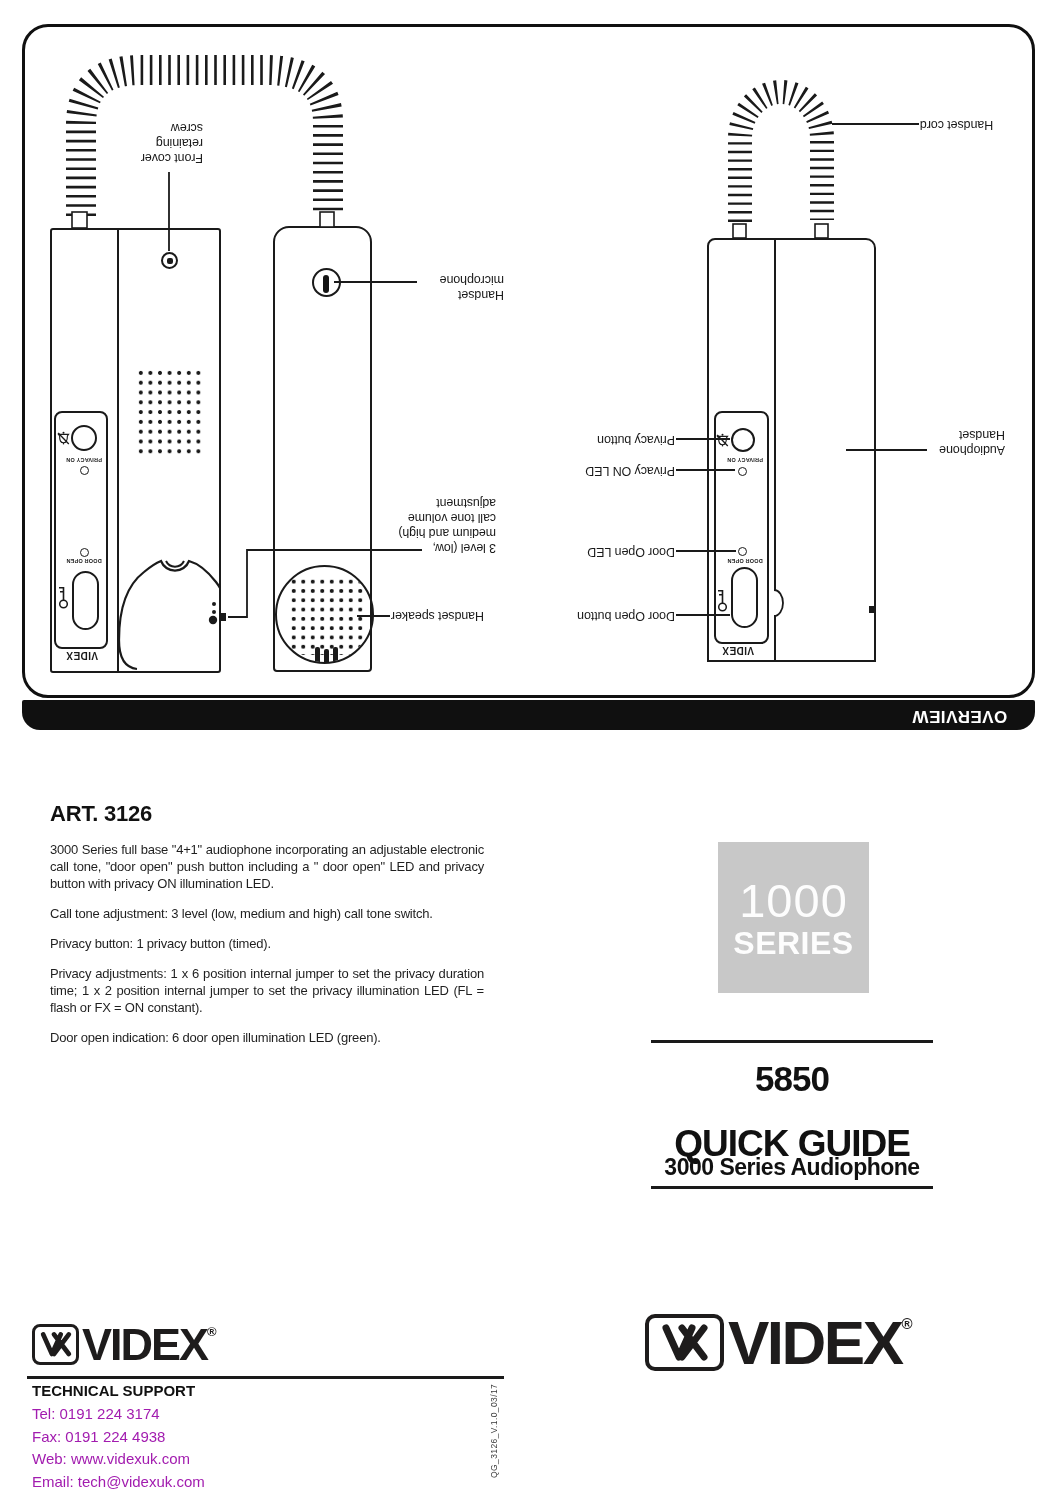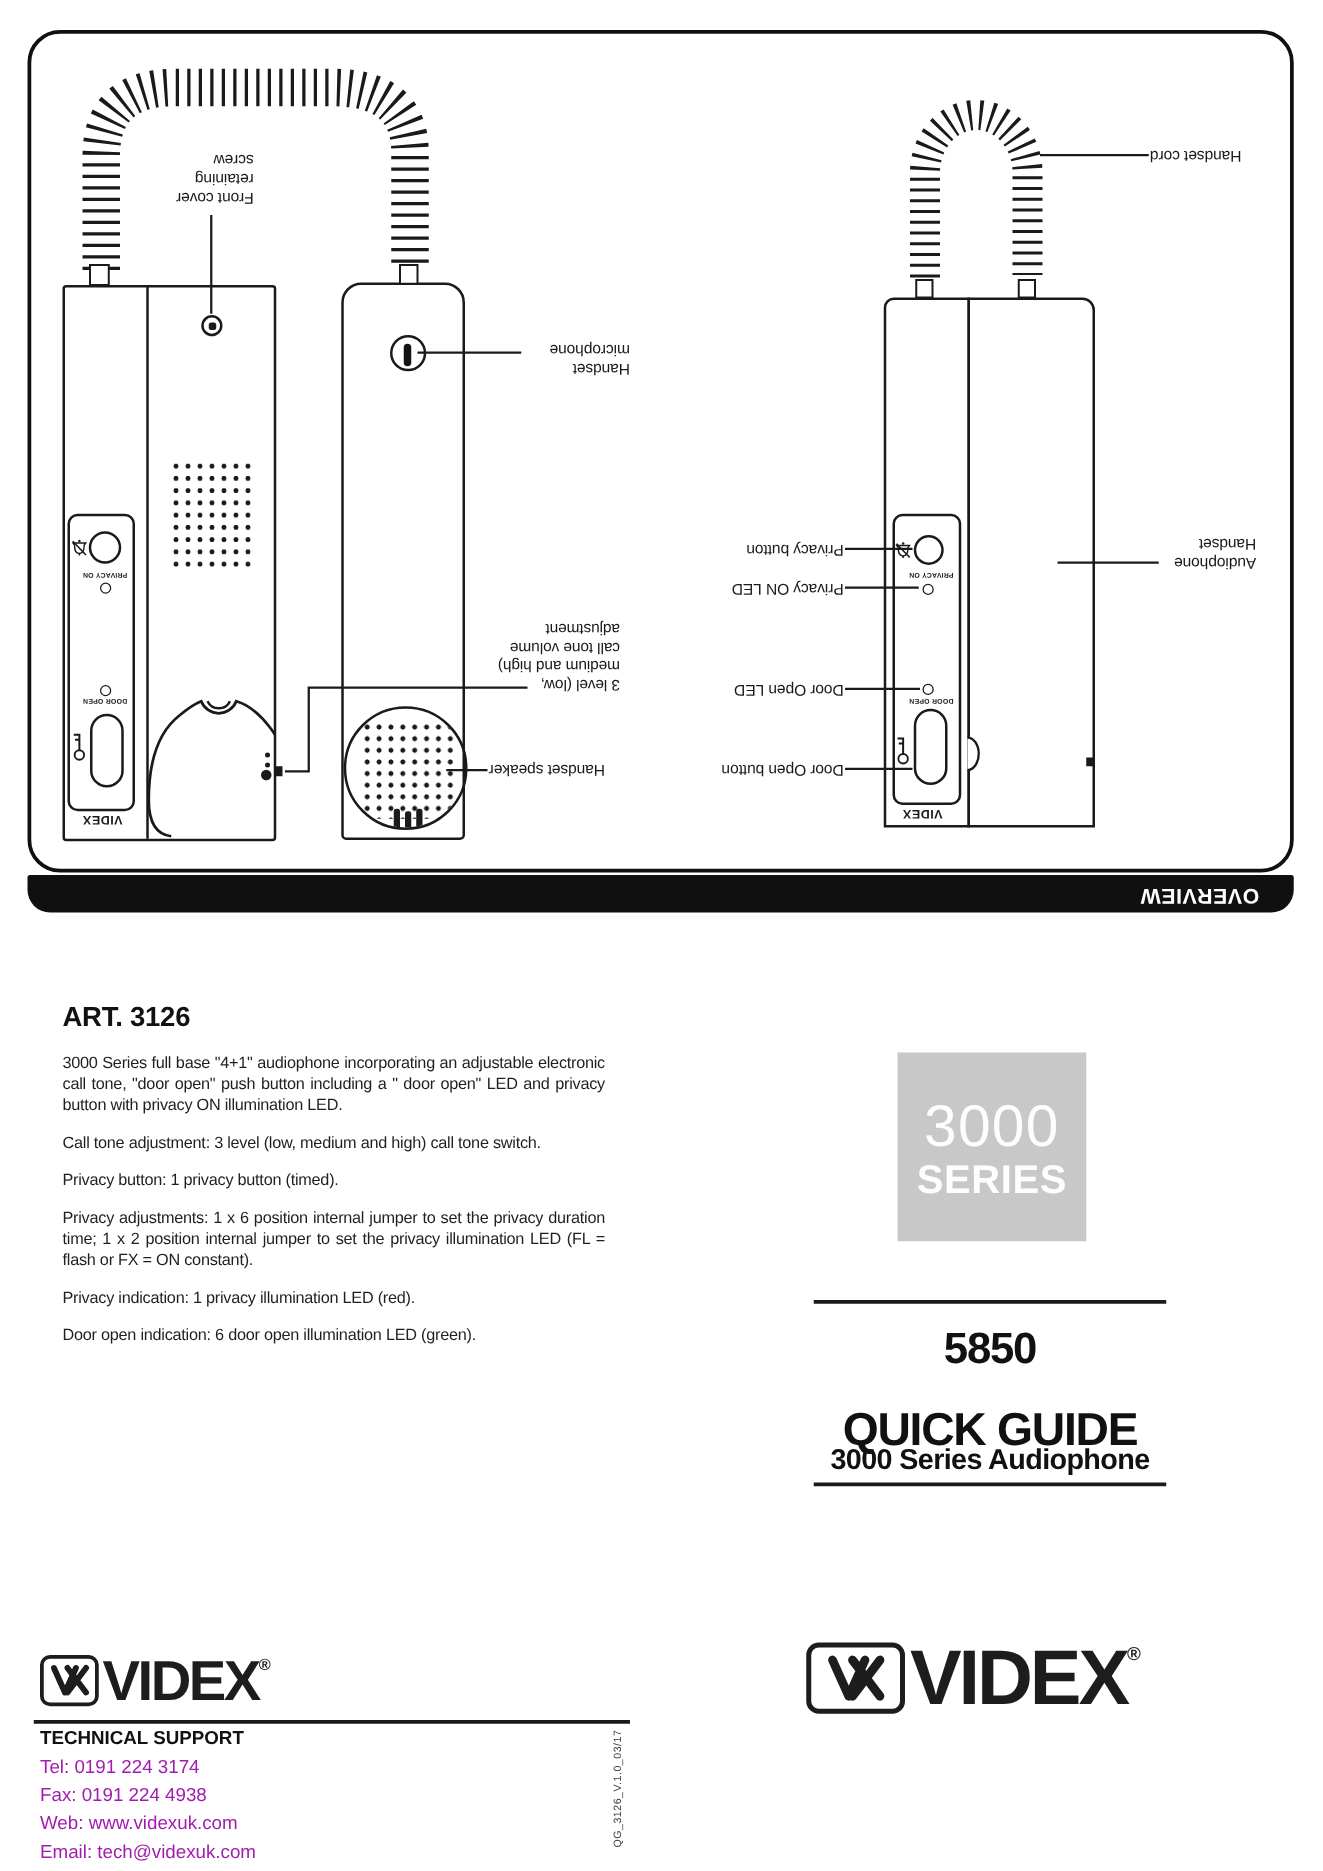--- a/index.html
+++ b/index.html
@@ -147,26 +147,25 @@
   <div class="abs" style="left:22px;top:700px;width:1013px;height:30px;background:#101010;border-radius:2px 2px 18px 18px;">
     <div class="flip" style="position:absolute;right:28px;top:6px;font-size:17px;font-weight:bold;color:#fff;letter-spacing:0.5px;">OVERVIEW</div>
   </div>
 
   <div class="abs" style="left:50px;top:801px;width:434px;">
     <h2 style="margin:0 0 14px 0;font-size:22px;letter-spacing:-0.2px;color:#111;">ART. 3126</h2>
     <p class="para">3000 Series full base "4+1" audiophone incorporating an adjustable electronic call tone, "door open" push button including a " door open" LED and privacy button with privacy ON illumination LED.</p>
     <p class="para">Call tone adjustment: 3 level (low, medium and high) call tone switch.</p>
     <p class="para">Privacy button: 1 privacy button (timed).</p>
     <p class="para">Privacy adjustments: 1 x 6 position internal jumper to set the privacy duration time; 1 x 2 position internal jumper to set the privacy illumination LED (FL = flash or FX = ON constant).</p>
-    <p class="para">Privacy indication: 1 privacy illumination LED (red).</p>
     <p class="para">Door open indication: 6 door open illumination LED (green).</p>
   </div>
 
   <div class="abs" style="left:718px;top:842px;width:151px;height:151px;background:#c8c8c8;display:flex;flex-direction:column;align-items:center;justify-content:center;">
-    <div style="font-size:47px;font-weight:400;color:#fdfdfd;letter-spacing:1px;line-height:1;">3000</div>
+    <div style="font-size:47px;font-weight:400;color:#fdfdfd;letter-spacing:1px;line-height:1;">1000</div>
     <div style="font-size:32px;font-weight:bold;color:#fdfdfd;letter-spacing:0.5px;line-height:1;margin-top:3px;">SERIES</div>
   </div>
 
   <div class="rule" style="left:651px;top:1040px;width:282px;"></div>
   <div class="abs" style="left:651px;top:1059px;width:282px;text-align:center;font-size:35px;font-weight:bold;letter-spacing:-1px;color:#111;">5850</div>
   <div class="abs" style="left:651px;top:1154px;width:282px;text-align:center;font-size:23px;font-weight:bold;letter-spacing:-0.5px;color:#111;">3000 Series Audiophone</div>
   <div class="abs" style="left:651px;top:1123px;width:282px;text-align:center;font-size:37px;font-weight:bold;letter-spacing:-1px;color:#111;">QUICK GUIDE</div>
   <div class="rule" style="left:651px;top:1186px;width:282px;"></div>
 
   <div class="logo-row" style="left:32px;top:1324px;">

